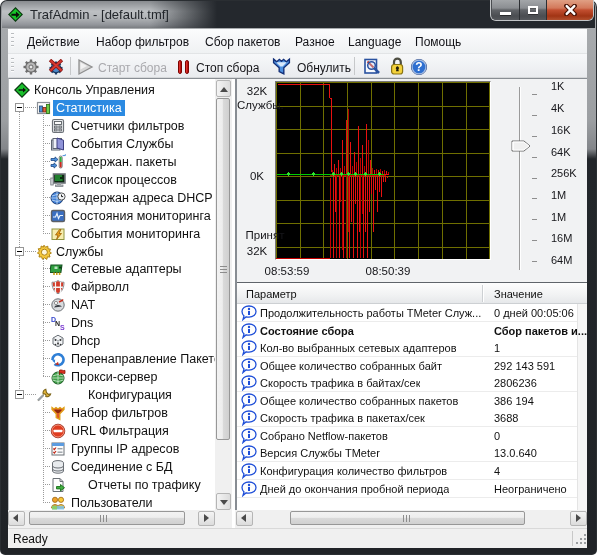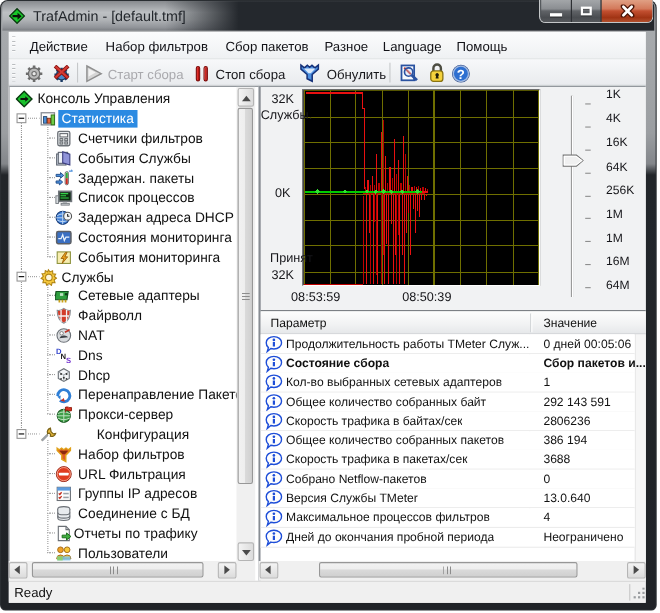--- a/index.html
+++ b/index.html
@@ -354,21 +354,21 @@
     </svg>
     <div class="trtext" style="left:63px;">Соединение с БД</div>
   </div>
 <div class="treerow" style="top:476px;">
     <div class="hstub" style="left:35px;width:7px;"></div>
     <svg class="ticon" style="left:42px" width="16" height="16" viewBox="0 0 16 16">
       <path d="M3 1.5 h7 l3 3 v10 h-10 Z" fill="#fdfdfd" stroke="#6b7076" stroke-width="1"></path>
       <path d="M10 1.5 v3 h3" fill="none" stroke="#6b7076" stroke-width="1"></path>
       <path d="M6.5 9.5 h4 v-2 l4 3.2 -4 3.2 v-2 h-4 Z" fill="#3fae3f" stroke="#1a6e1a" stroke-width="0.9"></path>
     </svg>
-    <div class="trtext" style="left:59px;">Отчеты по трафику</div>
+    <div class="trtext" style="left:80px;">Отчеты по трафику</div>
   </div>
 <div class="treerow" style="top:494px;">
     <div class="hstub" style="left:35px;width:7px;"></div>
     <svg class="ticon" style="left:42px" width="16" height="16" viewBox="0 0 16 16">
       <circle cx="5" cy="4.8" r="2.6" fill="#f0a028" stroke="#9c6410" stroke-width="0.8"></circle>
       <circle cx="11" cy="4.8" r="2.6" fill="#f8c838" stroke="#9c6410" stroke-width="0.8"></circle>
       <path d="M1.5 13 a3.5 3.5 0 0 1 7 0 Z" fill="#f0a028" stroke="#9c6410" stroke-width="0.8"></path>
       <path d="M7.5 13 a3.5 3.5 0 0 1 7 0 Z" fill="#f8c838" stroke="#9c6410" stroke-width="0.8"></path>
       <rect x="2" y="10.8" width="12" height="3.7" fill="#7cc2e8" opacity="0.85"></rect>
       <rect x="2" y="10.8" width="5" height="3.7" fill="#8cd05c" opacity="0.85"></rect>
@@ -547,21 +547,21 @@
     </svg>
     <div class="pcell">Версия Службы TMeter</div>
     <div class="vcell">13.0.640</div>
   </div>
 <div class="tablerow" style="top:462px;">
     <svg class="abs" style="left:4px;top:1px" width="16" height="16" viewBox="0 0 16 16">
       <path d="M8 1 C12 1 15 3.4 15 6.6 C15 9.8 12 12.2 8 12.2 C7 12.2 6 12 5.2 11.8 L2 14.5 L3 11 C1.8 9.9 1 8.4 1 6.6 C1 3.4 4 1 8 1 Z" fill="#fdfdfd" stroke="#1e4ed8" stroke-width="1.3"></path>
       <circle cx="8" cy="4" r="1.2" fill="#1e4ed8"></circle>
       <path d="M8 6 L8 10" stroke="#1e4ed8" stroke-width="2"></path>
     </svg>
-    <div class="pcell">Максимальное процессов фильтров</div>
+    <div class="pcell">Конфигурация количество фильтров</div>
     <div class="vcell">4</div>
   </div>
 <div class="tablerow" style="top:480px;">
     <svg class="abs" style="left:4px;top:1px" width="16" height="16" viewBox="0 0 16 16">
       <path d="M8 1 C12 1 15 3.4 15 6.6 C15 9.8 12 12.2 8 12.2 C7 12.2 6 12 5.2 11.8 L2 14.5 L3 11 C1.8 9.9 1 8.4 1 6.6 C1 3.4 4 1 8 1 Z" fill="#fdfdfd" stroke="#1e4ed8" stroke-width="1.3"></path>
       <circle cx="8" cy="4" r="1.2" fill="#1e4ed8"></circle>
       <path d="M8 6 L8 10" stroke="#1e4ed8" stroke-width="2"></path>
     </svg>
     <div class="pcell">Дней до окончания пробной периода</div>
     <div class="vcell">Неограничено</div>

